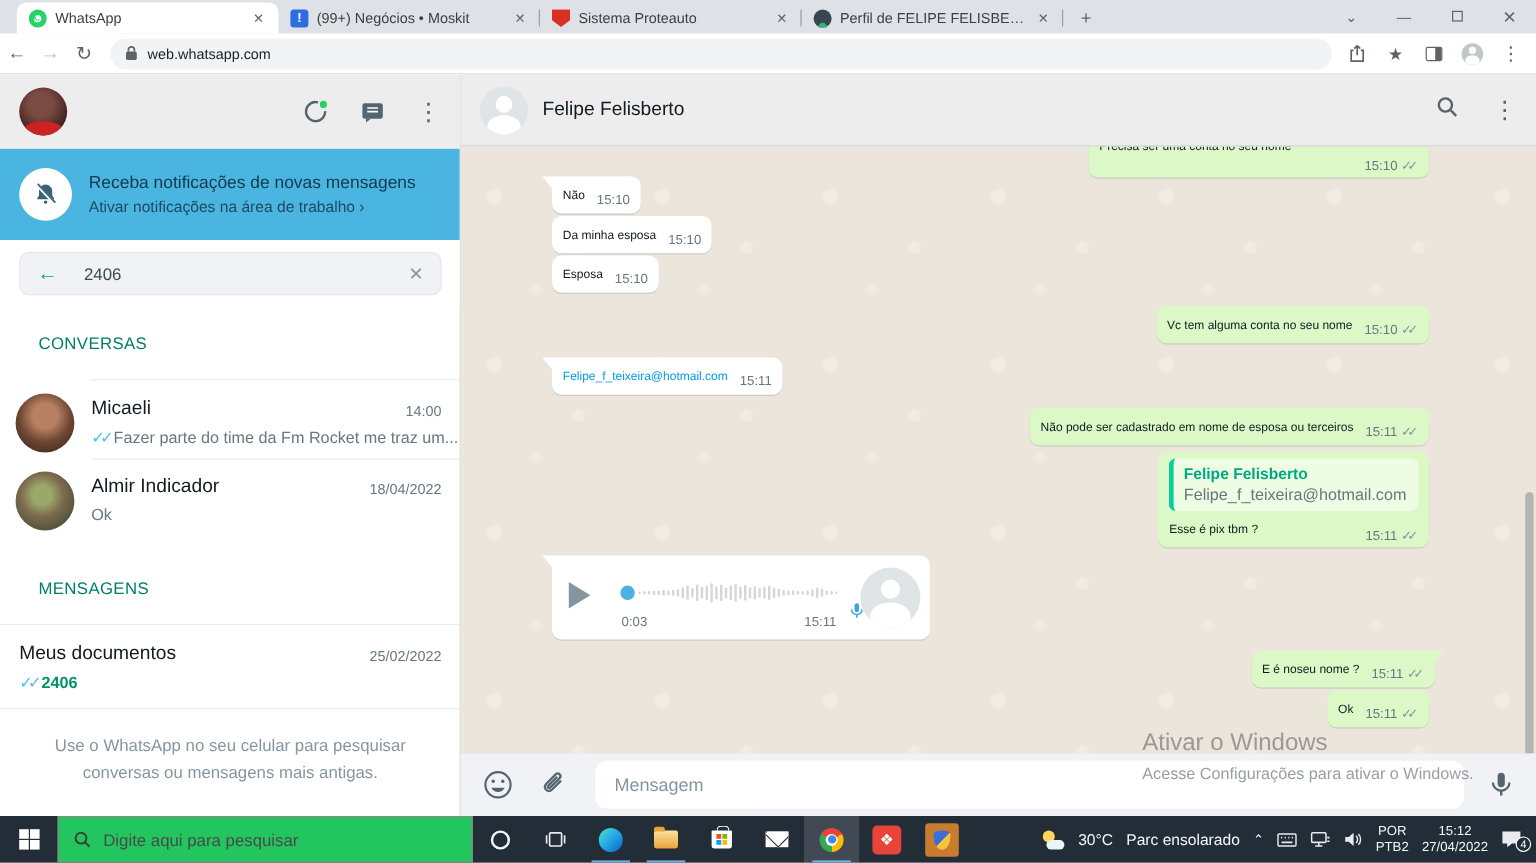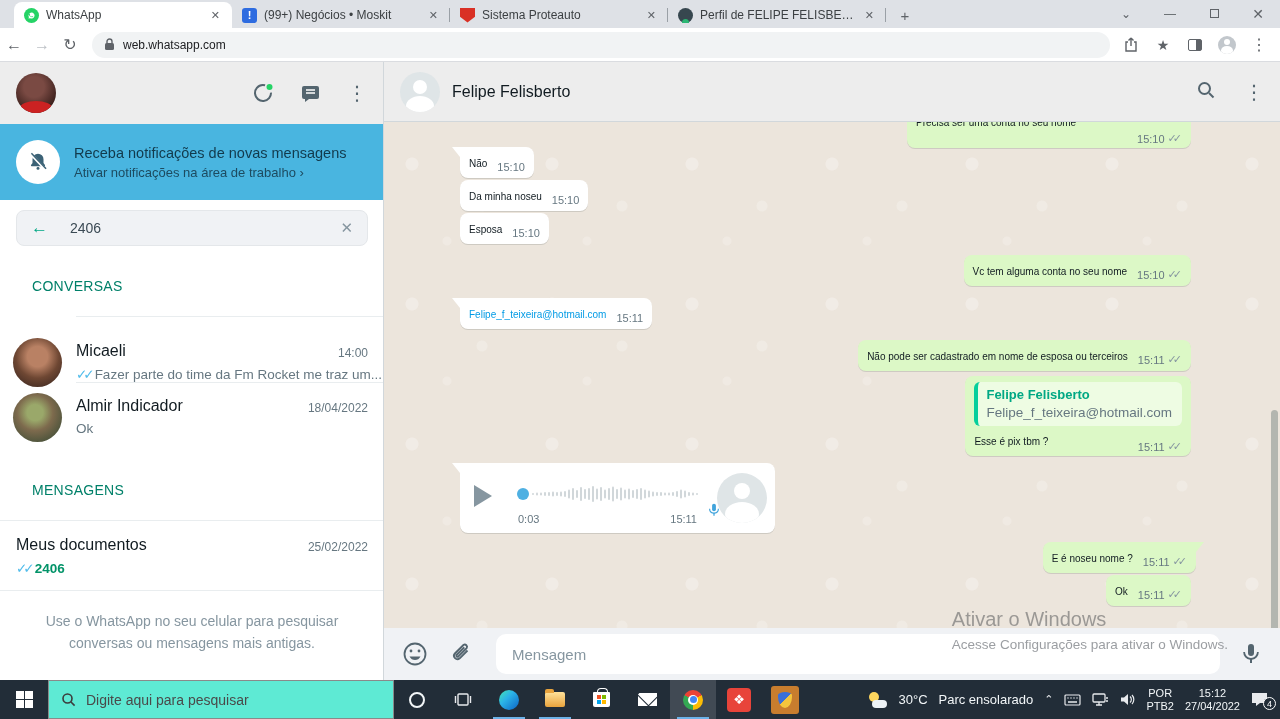--- a/index.html
+++ b/index.html
@@ -135,21 +135,21 @@
   #composer .cico { display:flex; color:#54656f; cursor:pointer; margin-right:22px; }
   #composer .input { flex:1; height:40px; background:#fff; border-radius:10px; display:flex; align-items:center; padding:0 16px; margin-right:20px; }
   #composer .input .ph { font-size:15px; color:#8696a0; }
   #composer .mic { display:flex; color:#54656f; cursor:pointer; }
 
   
   #taskbar { position:absolute; left:0; top:680px; width:1280px; height:39px; background:#222d38; display:flex; align-items:stretch; color:#fff; }
   #startbtn { width:48px; display:flex; align-items:center; justify-content:center; cursor:pointer; }
   .winlogo { display:grid; grid-template-columns:8px 8px; grid-template-rows:8px 8px; gap:1px; }
   .winlogo i { background:#fff; }
-  #tb-search { width:346px; background:#5eead4; display:flex; align-items:center; padding:0 12px; cursor:text; border:1px solid #8a8a8a; }
+  #tb-search { width:346px; background:#22c55e; display:flex; align-items:center; padding:0 12px; cursor:text; border:1px solid #8a8a8a; }
   #tb-search .mag { margin-right:10px; display:flex; }
   #tb-search .stext { font-size:14px; color:#4a4a4a; }
   .tapp { width:46px; display:flex; align-items:center; justify-content:center; position:relative; cursor:pointer; }
   .tapp.open::after { content:''; position:absolute; left:7px; right:7px; bottom:0; height:2px; background:#6cb2e8; }
   .tapp.chromeactive { background:rgba(255,255,255,.14); }
   .ico-cortana { width:16px; height:16px; border:2px solid #f2f6f8; border-radius:50%; }
   .ico-edge { width:20px; height:20px; border-radius:50%; background:linear-gradient(135deg,#45e6b0 0%, #2bb3e8 40%, #0c63c4 100%); }
   .ico-folder { width:20px; height:15px; background:linear-gradient(#ffe29a,#e8a33d); border-radius:2px; position:relative; }
   .ico-folder::before { content:''; position:absolute; top:-3px; left:0; width:9px; height:4px; background:#e8a33d; border-radius:2px 2px 0 0; }
   .ico-store { width:17px; height:15px; background:#fff; border-radius:1px 1px 2px 2px; position:relative; display:grid; place-items:center; }
@@ -290,21 +290,21 @@
         <div id="searchpill">
           <span class="backarrow">←</span>
           <span class="sval">2406</span>
           <span class="clearx">✕</span>
         </div>
       </div>
 
       <div class="sb-section" style="top:216px;">CONVERSAS</div>
       <div class="sb-divider" style="top:254px;left:76px;right:0;"></div>
       <div id="conv-list">
-          <div class="chatrow" style="top: 276px; height: 56px;">
+          <div class="chatrow" style="top: 266px; height: 56px;">
             <div class="crow-avatar av-micaeli"></div>
             <div class="crow-name">Micaeli</div>
             <div class="crow-time">14:00</div>
             <div class="crow-preview"><span class="ticks blue">✓✓</span><span>Fazer parte do time da Fm Rocket me traz um...</span></div>
           </div>
           <div class="chatrow" style="top: 331px; height: 56px;">
             <div class="crow-avatar av-almir"></div>
             <div class="crow-name">Almir Indicador</div>
             <div class="crow-time">18/04/2022</div>
             <div class="crow-preview"><span>Ok</span></div>
@@ -347,21 +347,21 @@
                 <span>15:10</span>
                 <span class="ticks">✓✓</span>
               </span></div>
             <div class="msg m1 left tail-l">
               <span><span class="btext">Não</span></span>
               <span class="bmeta">
                 <span>15:10</span>
               </span>
             </div>
             <div class="msg m2 left">
-              <span><span class="btext">Da minha noseu</span></span>
+              <span><span class="btext">Da minha esposa</span></span>
               <span class="bmeta">
                 <span>15:10</span>
               </span>
             </div>
             <div class="msg m3 left">
               <span><span class="btext">Esposa</span></span>
               <span class="bmeta">
                 <span>15:10</span>
               </span>
             </div>

